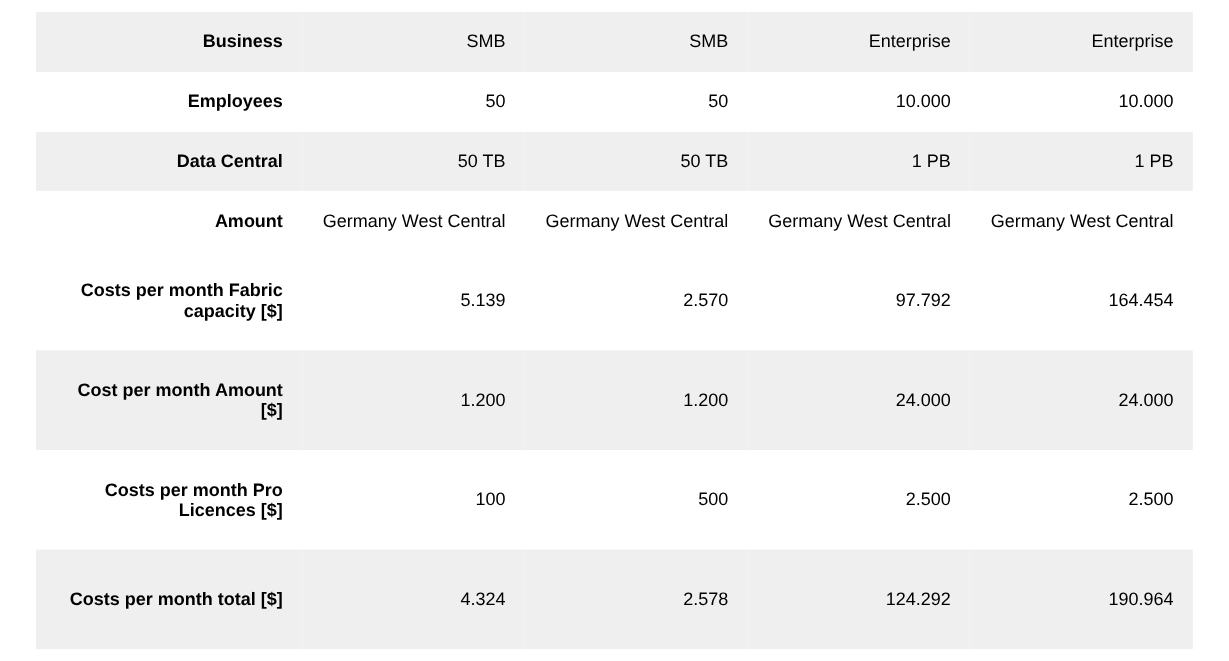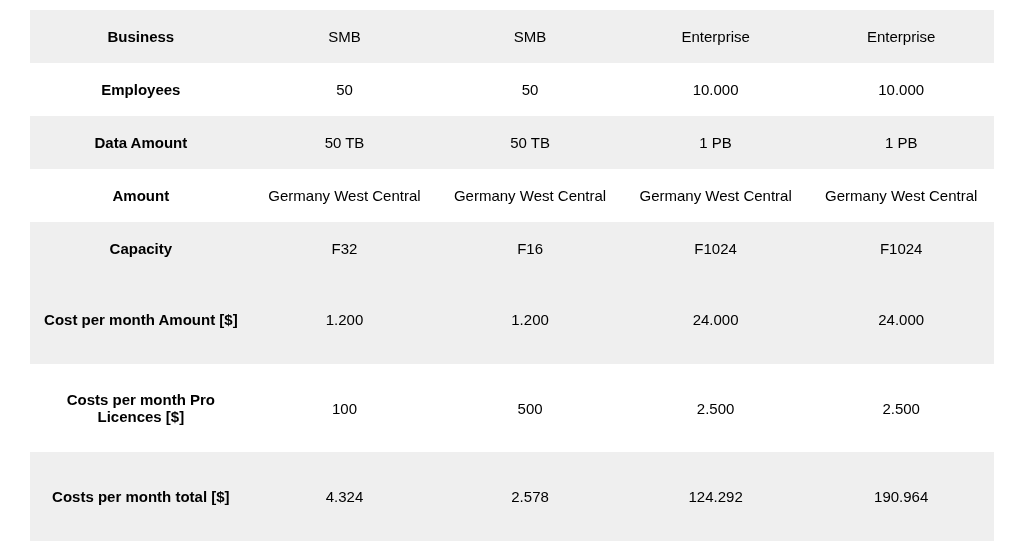--- a/index.html
+++ b/index.html
@@ -18,23 +18,23 @@
     height: 551px;
     padding: 10px 30px 10px 30px;
   }
   table {
     width: 100%;
     height: 100%;
     border-collapse: collapse;
     table-layout: fixed;
   }
   td, th {
-    text-align: center;
+    text-align: right;
     vertical-align: middle;
-    padding: 4px 6px;
+    padding: 4px 16px;
   }
   .lbl {
     font-weight: 700;
   }
   tr.stripe td, tr.stripe th {
     background: #efefef;
   }
   tr.tall { height: 60px; }
   tr.short { height: 36px; }
   col.c1 { width: 23%; }
@@ -64,39 +64,39 @@
           <td>Enterprise</td>
         </tr>
         <tr class="short">
           <td class="lbl">Employees</td>
           <td>50</td>
           <td>50</td>
           <td>10.000</td>
           <td>10.000</td>
         </tr>
         <tr class="stripe short">
-          <td class="lbl">Data Amount</td>
+          <td class="lbl">Data Central</td>
           <td>50 TB</td>
           <td>50 TB</td>
           <td>1 PB</td>
           <td>1 PB</td>
         </tr>
         <tr class="short">
           <td class="lbl">Amount</td>
           <td>Germany West Central</td>
           <td>Germany West Central</td>
           <td>Germany West Central</td>
           <td>Germany West Central</td>
         </tr>
-        <tr class="stripe short">
-          <td class="lbl">Capacity</td>
-          <td>F32</td>
-          <td>F16</td>
-          <td>F1024</td>
-          <td>F1024</td>
+        <tr class="tall">
+          <td class="lbl">Costs per month Fabric capacity [$]</td>
+          <td>5.139</td>
+          <td>2.570</td>
+          <td>97.792</td>
+          <td>164.454</td>
         </tr>
         <tr class="stripe tall">
           <td class="lbl">Cost per month Amount [$]</td>
           <td>1.200</td>
           <td>1.200</td>
           <td>24.000</td>
           <td>24.000</td>
         </tr>
         <tr class="tall">
           <td class="lbl">Costs per month Pro Licences [$]</td>

